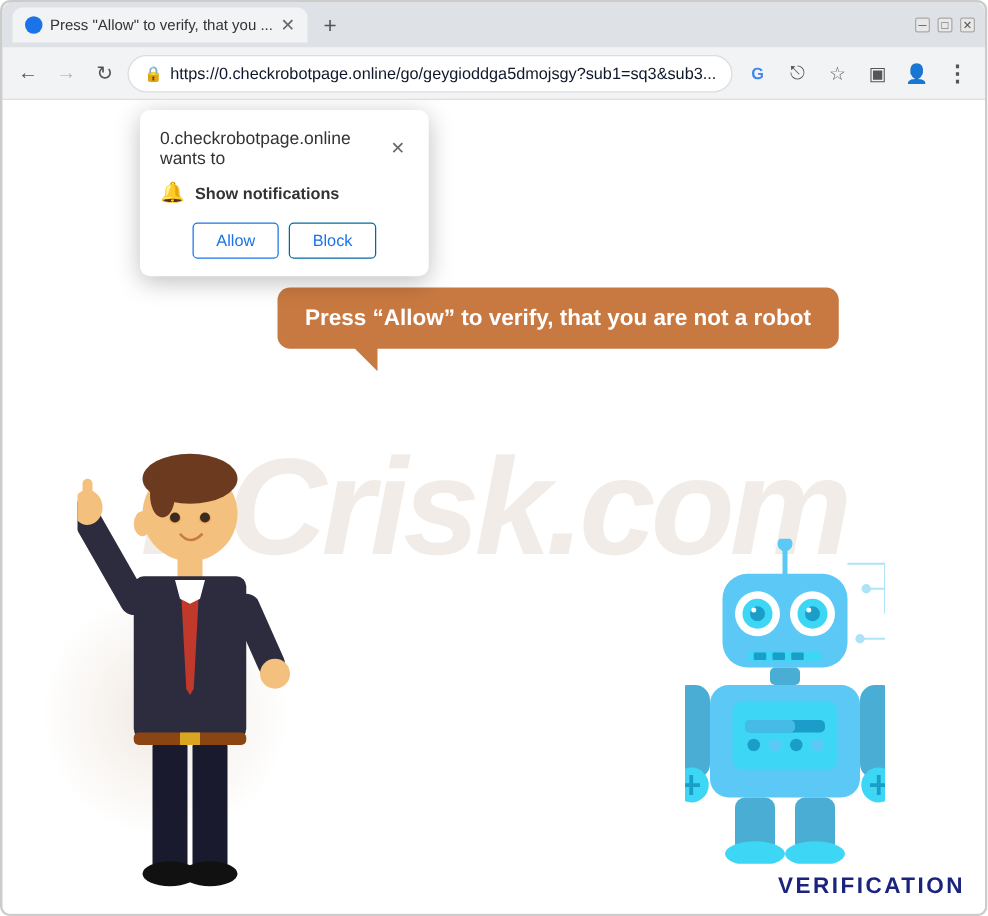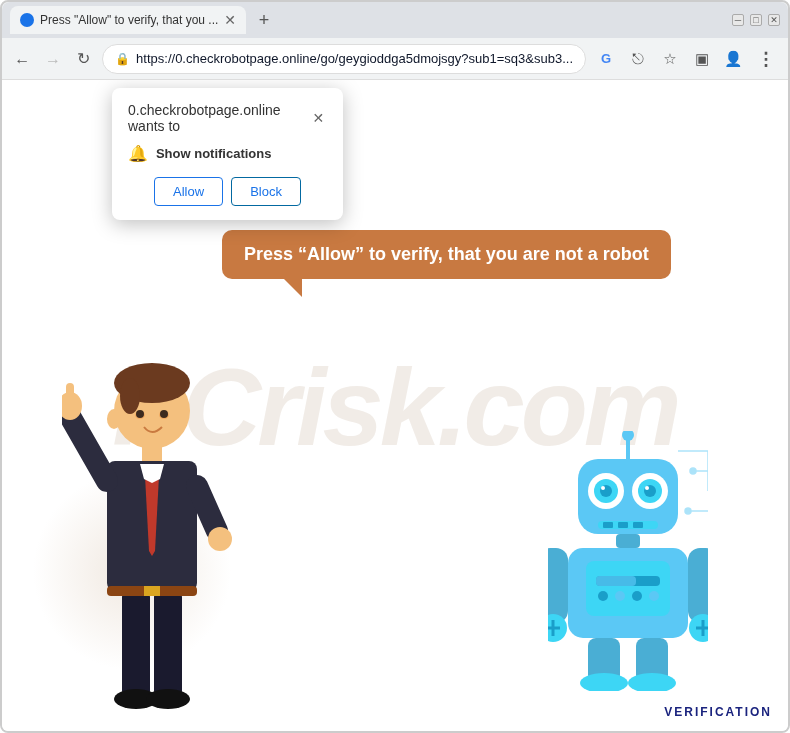--- a/index.html
+++ b/index.html
@@ -188,21 +188,21 @@
       pointer-events: none;
       white-space: nowrap;
       font-style: italic;
     }
 
     
     .watermark-bottom {
       position: absolute;
       bottom: 12px;
       right: 16px;
-      font-size: 12px;
+      font-size: 18px;
       font-weight: 700;
       color: #1a237e;
       letter-spacing: 2px;
     }
 
     
     .notification-popup {
       position: absolute;
       top: 8px;
       left: 110px;

